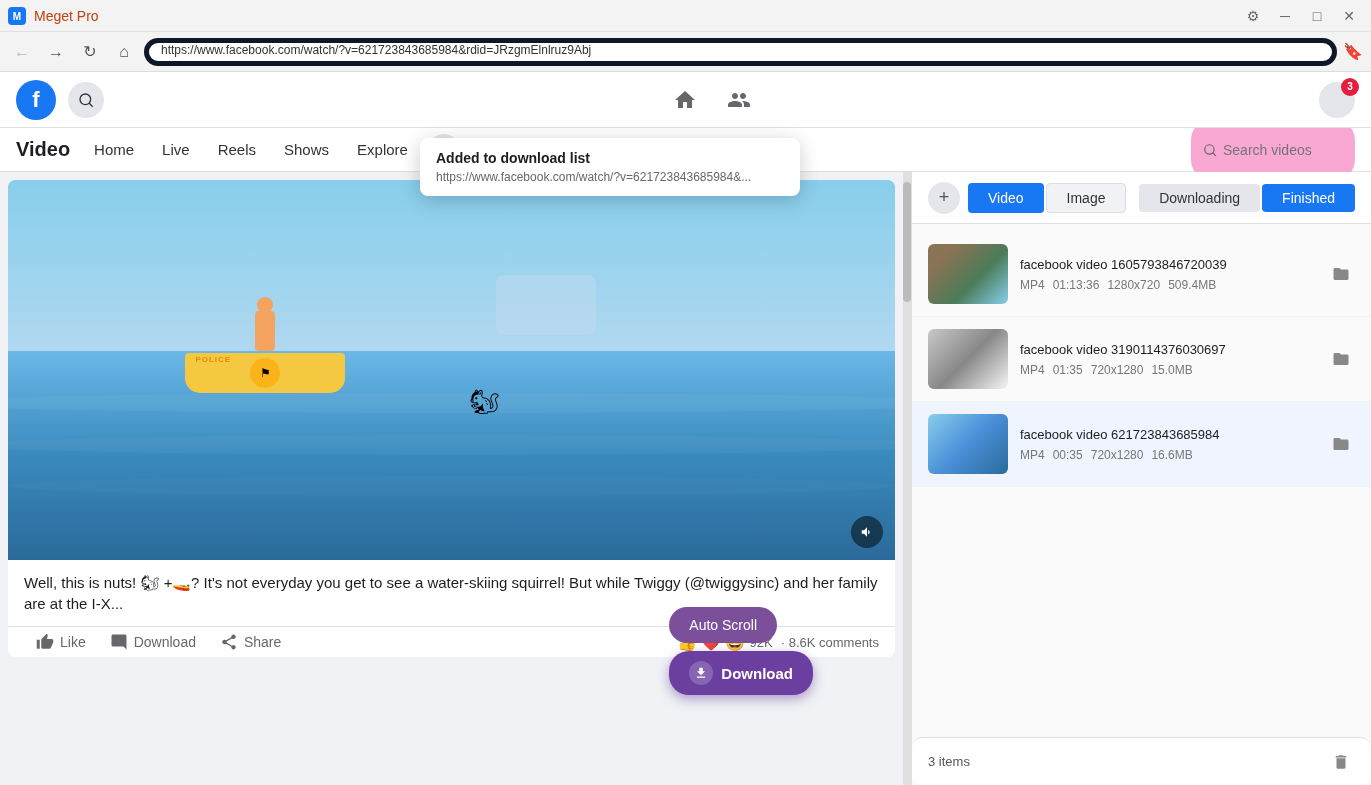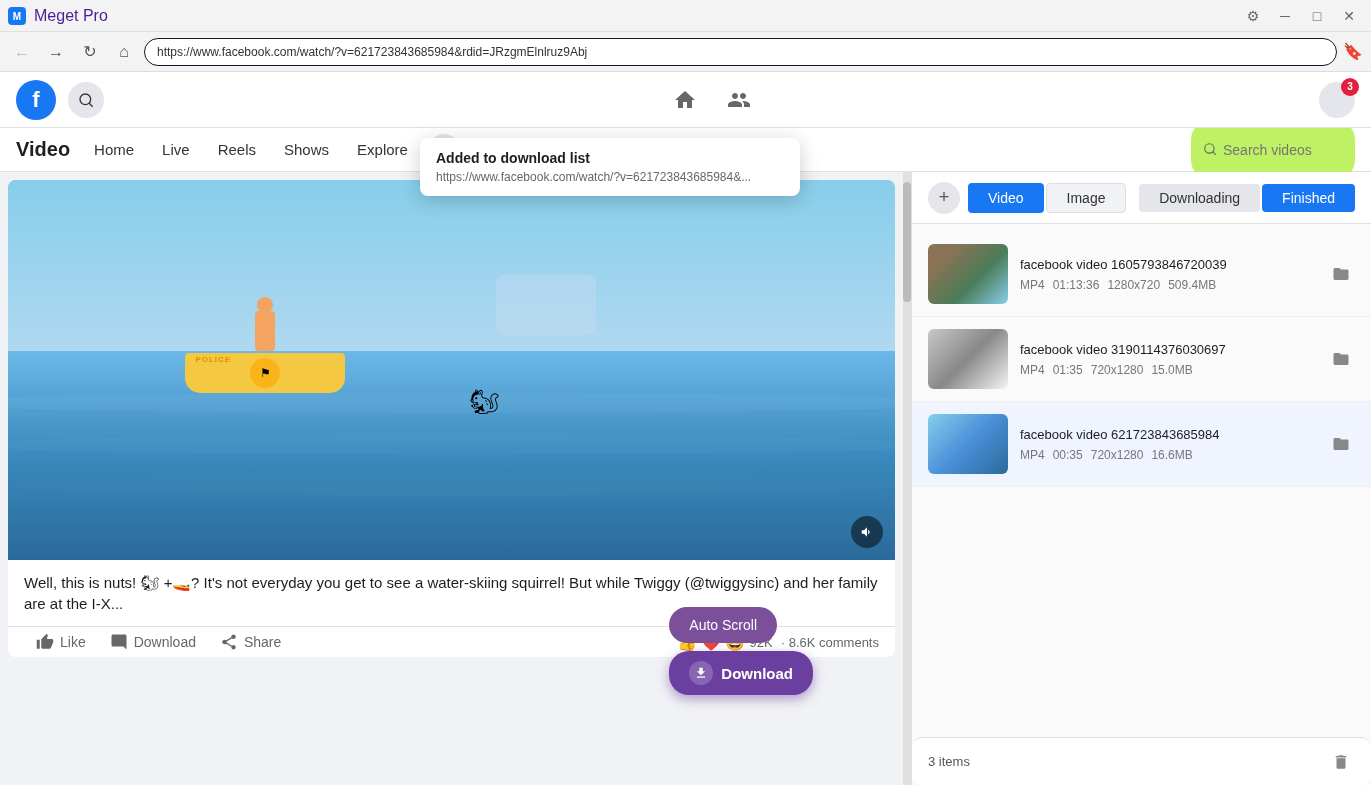--- a/index.html
+++ b/index.html
@@ -5,34 +5,34 @@
     * { margin: 0; padding: 0; box-sizing: border-box; }
     body { width: 1371px; height: 785px; overflow: hidden; font-family: -apple-system, BlinkMacSystemFont, 'Segoe UI', sans-serif; display: flex; flex-direction: column; background: #f0f2f5; }
 
     
     .titlebar {
       height: 32px; background: #f3f3f3; display: flex; align-items: center; padding: 0 8px;
       border-bottom: 1px solid #e0e0e0; flex-shrink: 0; user-select: none;
     }
     .titlebar-icon { width: 18px; height: 18px; background: #1877f2; border-radius: 4px; margin-right: 8px; display: flex; align-items: center; justify-content: center; }
     .titlebar-icon svg { width: 14px; height: 14px; }
-    .titlebar-title { font-size: 16px; color: #4c1d95; flex: 1; }
+    .titlebar-title { font-size: 14px; color: #c2410c; flex: 1; }
     .titlebar-controls { display: flex; gap: 4px; margin-left: auto; }
     .titlebar-btn { width: 28px; height: 20px; display: flex; align-items: center; justify-content: center; cursor: pointer; border-radius: 4px; font-size: 14px; color: #666; }
 
     
     .browser-chrome {
       height: 40px; background: #f3f3f3; display: flex; align-items: center; padding: 0 8px; gap: 6px;
       border-bottom: 1px solid #ddd; flex-shrink: 0;
     }
     .nav-btn { width: 28px; height: 28px; display: flex; align-items: center; justify-content: center; border-radius: 50%; cursor: pointer; color: #555; font-size: 16px; }
     .nav-btn.disabled { color: #bbb; cursor: default; }
     .address-bar {
-      flex: 1; height: 28px; background: white; border: 1px solid #0f172a; border-radius: 14px;
-      padding: 0 12px; font-size: 12px; color: #333; display: flex; align-items: center;
+      flex: 1; height: 28px; background: white; border: 5px solid #0f172a; border-radius: 14px;
+      padding: 0 12px; font-size: 12px; color: #333; display: flex; 
     }
     .address-text { flex: 1; font-size: 12px; color: #333; overflow: hidden; white-space: nowrap; text-overflow: ellipsis; }
     .bookmark-icon { color: #777; font-size: 16px; cursor: pointer; }
 
     
     .main-area { display: flex; flex: 1; overflow: hidden; }
 
     
     .fb-content { flex: 1; background: #f0f2f5; overflow: hidden; position: relative; }
 
@@ -57,21 +57,21 @@
     .tooltip-url { font-size: 12px; color: #65676b; overflow: hidden; text-overflow: ellipsis; white-space: nowrap; }
 
     
     .video-nav {
       height: 44px; background: white; display: flex; align-items: center; padding: 0 16px; gap: 4px;
       border-bottom: 1px solid #e0e0e0;
     }
     .video-title-text { font-size: 20px; font-weight: 700; color: #1c1e21; margin-right: 8px; }
     .video-nav-item { padding: 6px 12px; border-radius: 8px; font-size: 15px; color: #333; cursor: pointer; }
     .video-nav-more { width: 32px; height: 32px; background: #e4e6eb; border-radius: 50%; display: flex; align-items: center; justify-content: center; cursor: pointer; margin-left: 4px; }
-    .video-search { margin-left: auto; display: flex; gap: 6px; background: #bef264; border-radius: 20px; padding: 22px 12px; }
+    .video-search { margin-left: auto; display: flex; align-items: center; gap: 6px; background: #f9a8d4; border-radius: 20px; padding: 22px 12px; }
     .video-search input { background: transparent; border: none; outline: none; font-size: 14px; color: #65676b; width: 120px; }
 
     
     .content-area { display: flex; height: calc(785px - 32px - 40px - 56px - 44px); overflow: hidden; }
 
     
     .main-feed { flex: 1; overflow-y: auto; padding: 8px; position: relative; }
     .main-feed::-webkit-scrollbar { width: 6px; }
     .main-feed::-webkit-scrollbar-track { background: #f0f2f5; }
     .main-feed::-webkit-scrollbar-thumb { background: #bbb; border-radius: 3px; }

